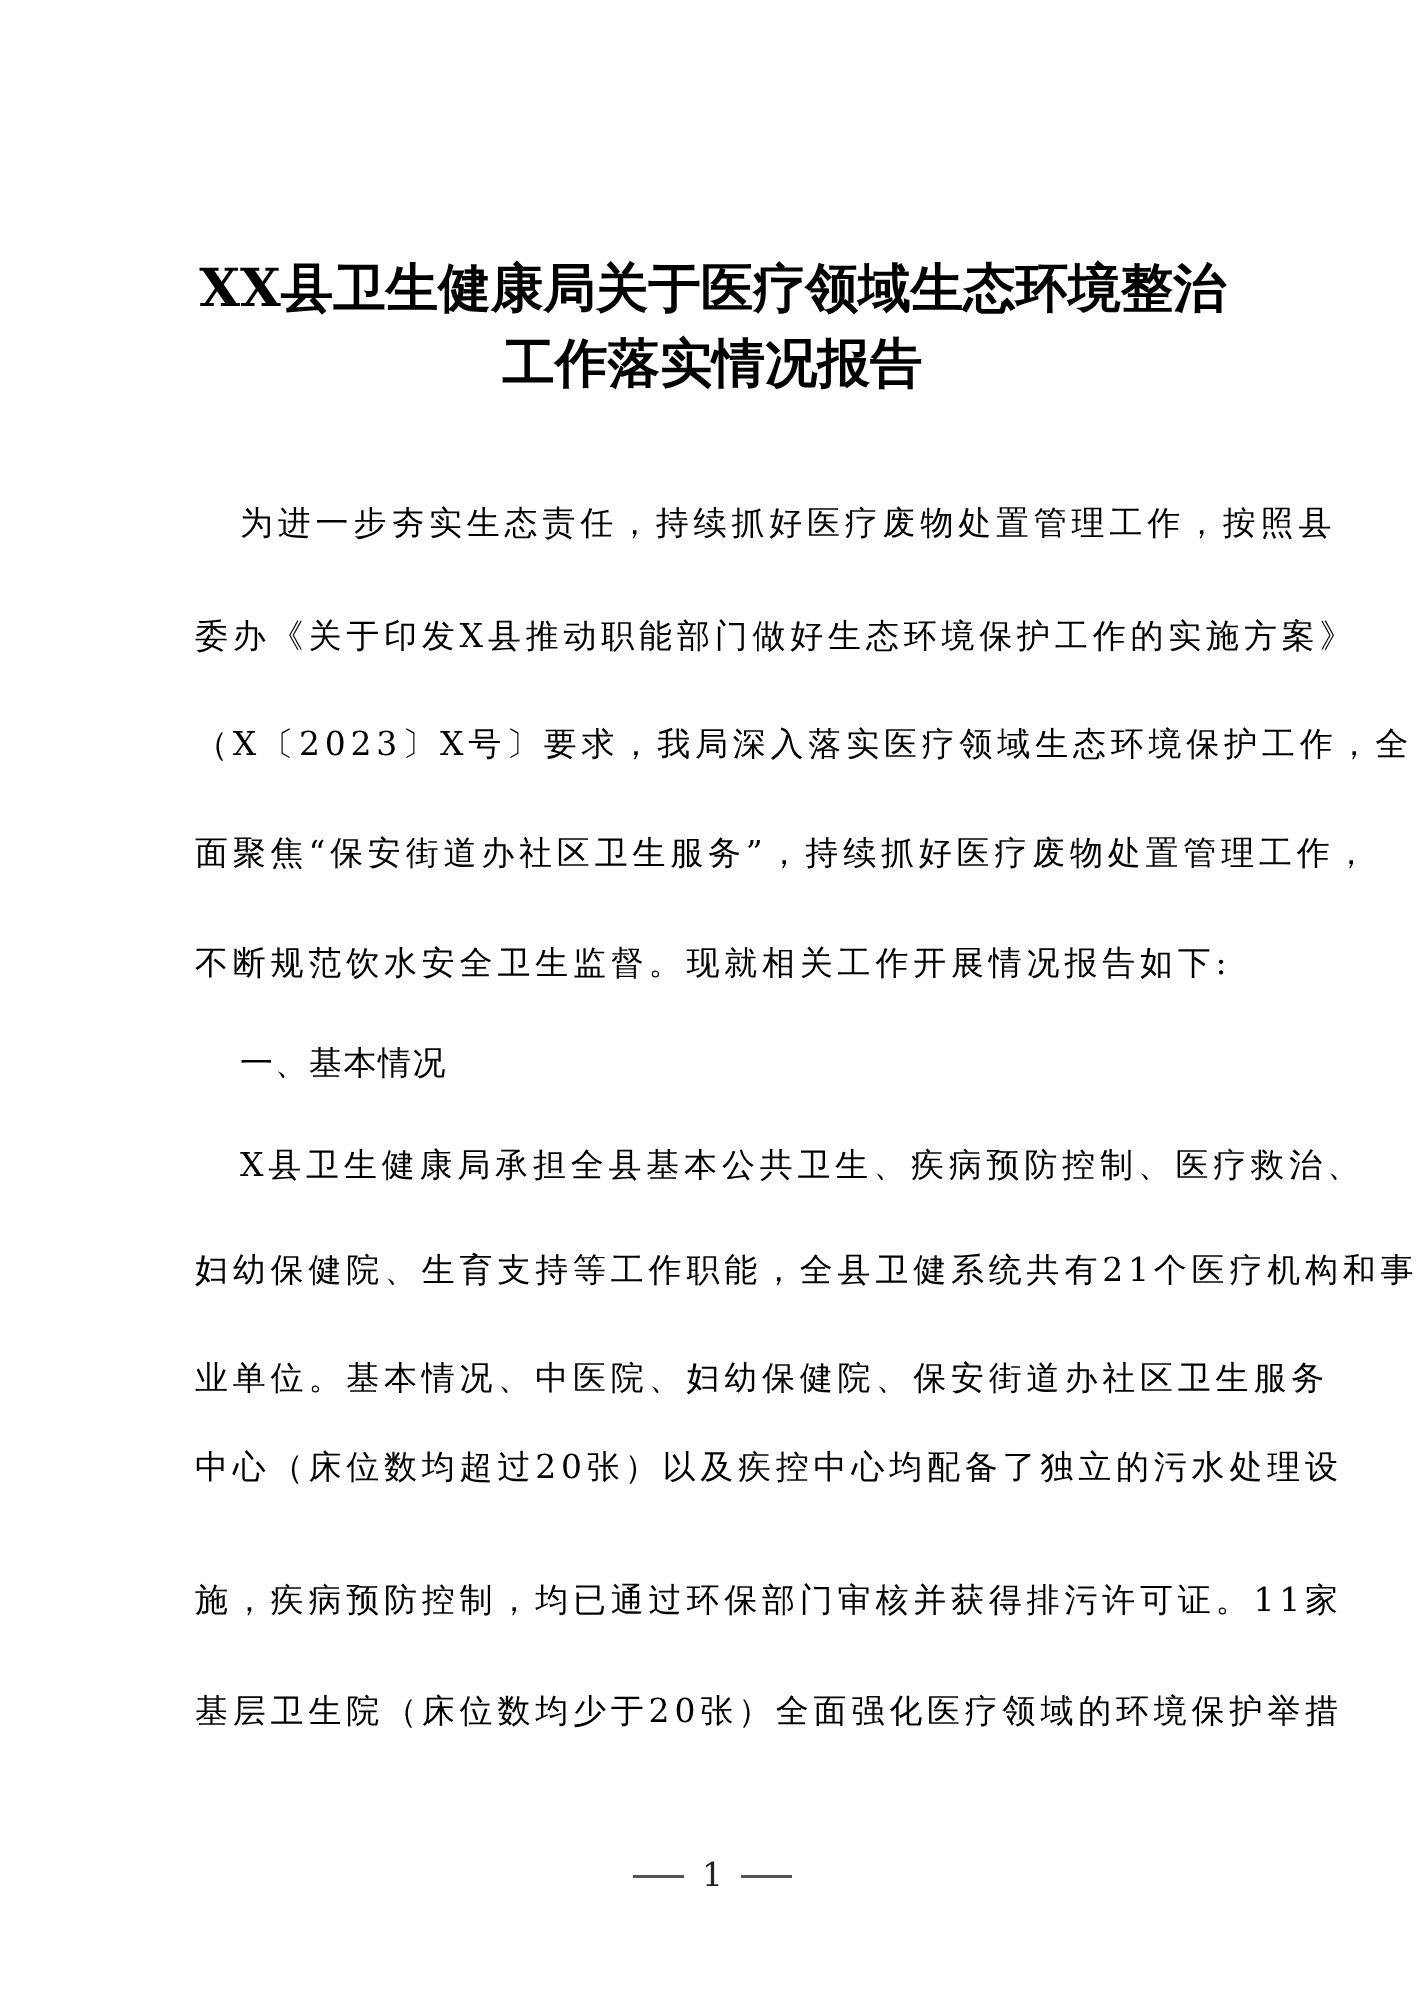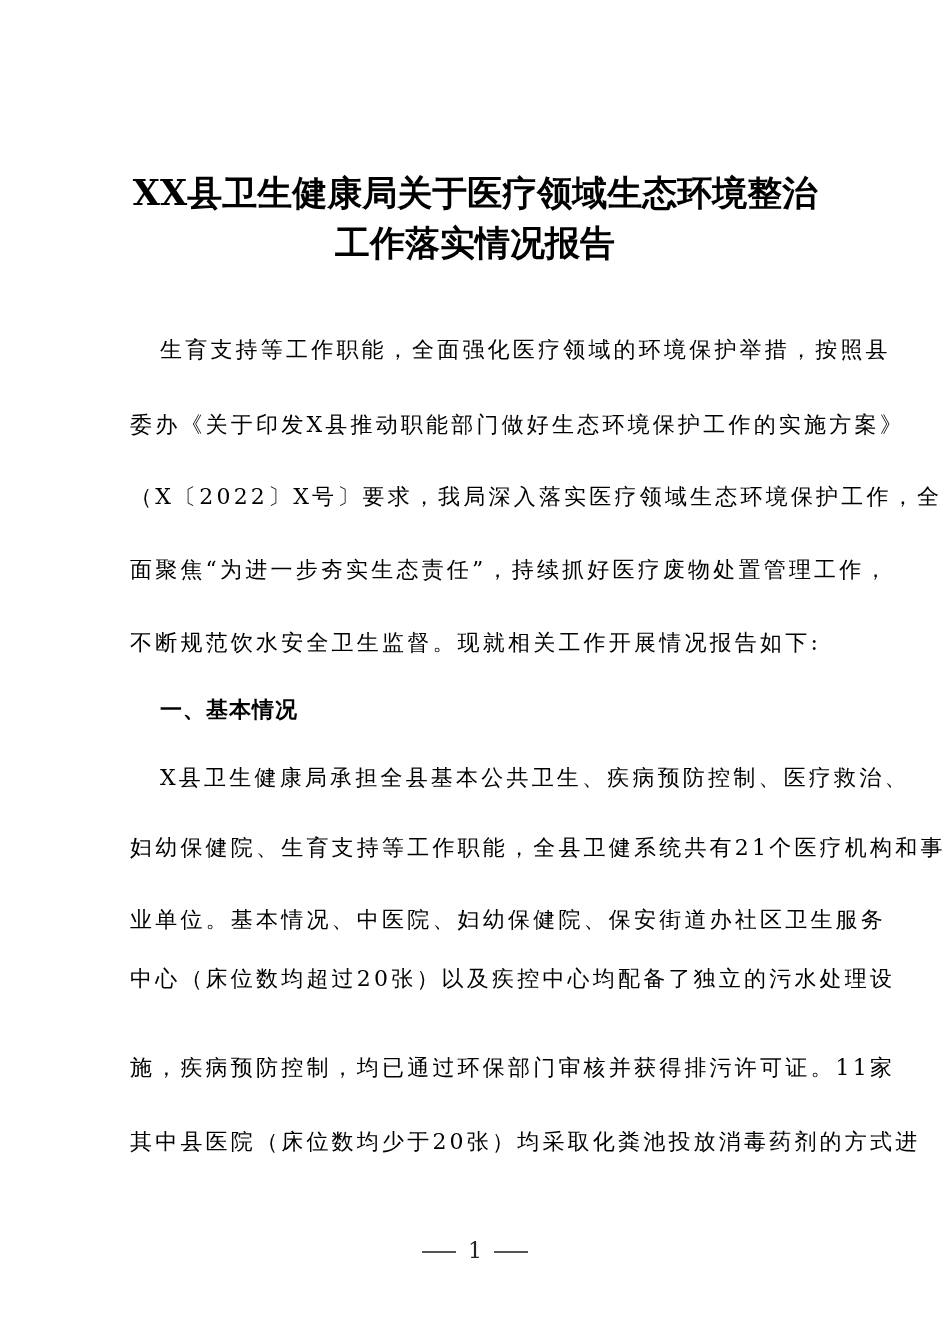--- a/index.html
+++ b/index.html
@@ -4,45 +4,45 @@
 <style>
   html, body { margin: 0; padding: 0; background: #ffffff; }
   body { width: 950px; height: 1344px; position: relative; overflow: hidden;
          font-family: "DejaVu Serif", "Liberation Serif", serif; color: #000; }
   .title { position: absolute; left: 0; width: 950px; text-align: center;
            font-family: "DejaVu Serif", "Liberation Serif", serif;
            font-weight: bold; font-size: 35px; letter-spacing: 0px; line-height: 42px; }
   .line { position: absolute; left: 130px; width: 700px; font-size: 22px;
           line-height: 30px; white-space: nowrap; letter-spacing: 3.2px; }
   .indent { left: 160px; }
-  .heading { font-family: "DejaVu Sans", "Liberation Sans", sans-serif; font-weight: bold;
+  .heading { font-family: "DejaVu Sans", "Liberation Sans", sans-serif; font-weight: normal;
              letter-spacing: 1px; }
   .pagenum { position: absolute; top: 1238px; left: 0; width: 950px; text-align: center;
              font-size: 22px; color: #222; }
   .pagenum .dash { display: inline-block; width: 34px; height: 2px; background: #555;
                    vertical-align: middle; margin: 0 12px; }
 </style>
 </head>
 <body>
 
 <div>
   <div class="title" style="top:172px">XX县卫生健康局关于医疗领域生态环境整治</div>
   <div class="title" style="top:222px">工作落实情况报告</div>
 
-  <div class="line indent" style="top:335px">生育支持等工作职能，全面强化医疗领域的环境保护举措，按照县</div>
+  <div class="line indent" style="top:335px">为进一步夯实生态责任，持续抓好医疗废物处置管理工作，按照县</div>
   <div class="line" style="top:410px">委办《关于印发X县推动职能部门做好生态环境保护工作的实施方案》</div>
-  <div class="line" style="top:482px">（X〔2022〕X号〕要求，我局深入落实医疗领域生态环境保护工作，全</div>
-  <div class="line" style="top:555px">面聚焦“为进一步夯实生态责任”，持续抓好医疗废物处置管理工作，</div>
+  <div class="line" style="top:482px">（X〔2023〕X号〕要求，我局深入落实医疗领域生态环境保护工作，全</div>
+  <div class="line" style="top:555px">面聚焦“保安街道办社区卫生服务”，持续抓好医疗废物处置管理工作，</div>
   <div class="line" style="top:628px">不断规范饮水安全卫生监督。现就相关工作开展情况报告如下:</div>
 
   <div class="line indent heading" style="top:695px">一、基本情况</div>
 
   <div class="line indent" style="top:763px">X县卫生健康局承担全县基本公共卫生、疾病预防控制、医疗救治、</div>
   <div class="line" style="top:833px">妇幼保健院、生育支持等工作职能，全县卫健系统共有21个医疗机构和事</div>
   <div class="line" style="top:905px">业单位。基本情况、中医院、妇幼保健院、保安街道办社区卫生服务</div>
   <div class="line" style="top:964px">中心（床位数均超过20张）以及疾控中心均配备了独立的污水处理设</div>
   <div class="line" style="top:1053px">施，疾病预防控制，均已通过环保部门审核并获得排污许可证。11家</div>
-  <div class="line" style="top:1127px">其中县医院（床位数均少于20张）均采取化粪池投放消毒药剂的方式进</div>
+  <div class="line" style="top:1127px">基层卫生院（床位数均少于20张）全面强化医疗领域的环境保护举措</div>
 
   <div class="pagenum">
     <span class="dash"></span><span>1</span><span class="dash"></span>
   </div>
 </div>
 
 </body></html>

